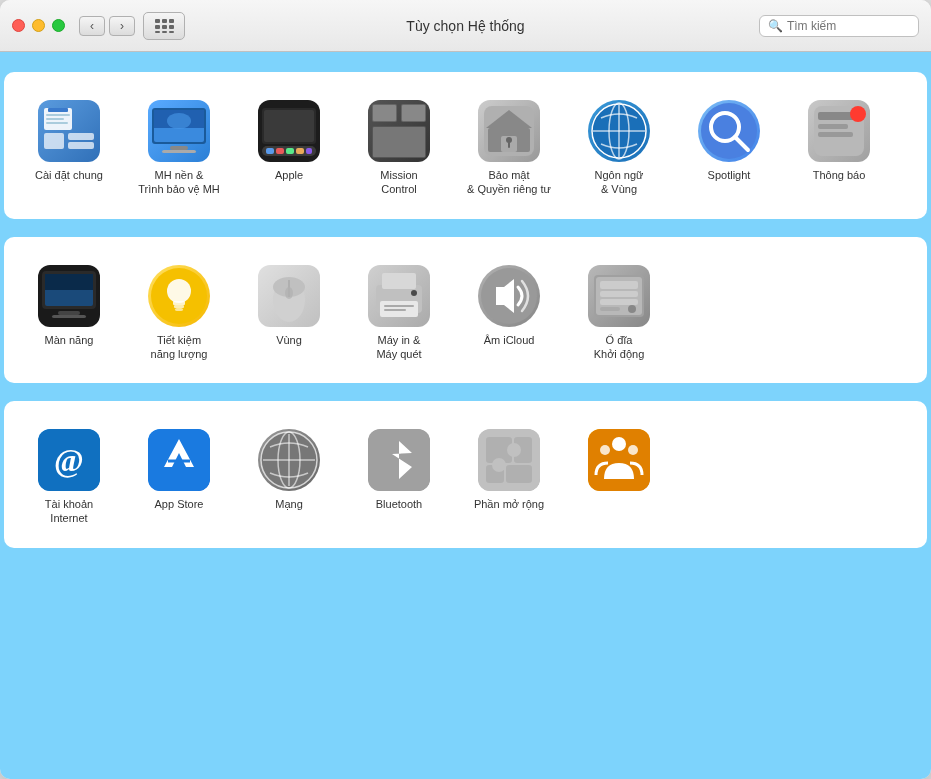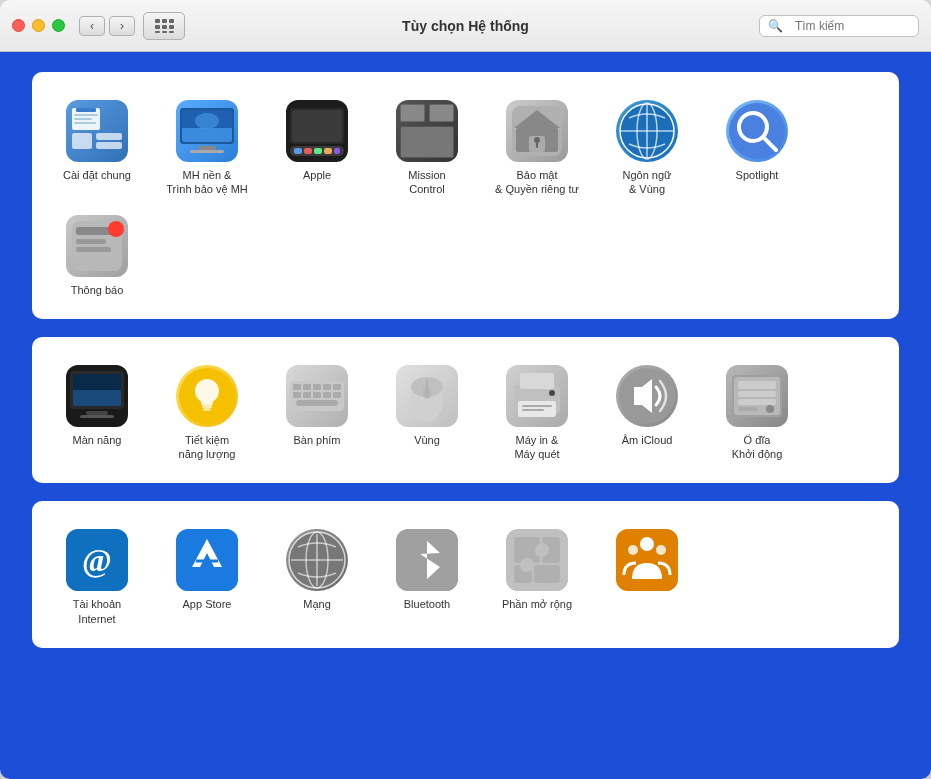--- a/index.html
+++ b/index.html
@@ -74,21 +74,21 @@
       justify-content: center;
       cursor: pointer;
       font-size: 16px;
       color: #555;
     }
     .title {
       position: absolute;
       left: 50%;
       transform: translateX(-50%);
       font-size: 14px;
-      font-weight: 700;
+      font-weight: 400;
       color: #333;
     }
     .search-box {
       margin-left: auto;
       display: flex;
       align-items: center;
       background: white;
       border: 1px solid #c0c0c0;
       border-radius: 6px;
       padding: 3px 8px;
@@ -96,27 +96,26 @@
       width: 160px;
     }
     .search-box span.icon { color: #999; font-size: 12px; }
     .search-box input {
       border: none;
       outline: none;
       font-size: 12px;
       color: #999;
       background: transparent;
       width: 100%;
-      margin-left: 8px;
     }
     .content {
       flex: 1;
       overflow-y: auto;
-      padding: 20px 32px 10px;
-      background: #1d4ed8;
+      padding: 20px 4px 10px;
+      background: #7dd3fc;
     }
     .section {
       background: white;
       border-radius: 10px;
       margin-bottom: 18px;
       padding: 18px 10px 14px;
     }
     .icon-grid {
       display: flex;
       flex-wrap: wrap;
@@ -330,39 +329,20 @@
 
               <circle cx="31" cy="26" r="12" fill="white" opacity="0.9"></circle>
               <rect x="25" y="36" width="12" height="4" rx="1" fill="white" opacity="0.8"></rect>
               <rect x="26" y="40" width="10" height="3" rx="1" fill="white" opacity="0.7"></rect>
               <rect x="27" y="43" width="8" height="3" rx="2" fill="white" opacity="0.6"></rect>
             </svg>
           </div>
           <div class="icon-label">Tiết kiệm<br>năng lượng</div>
         </div>
 
-        <div class="icon-item">
-          <div class="icon-img" style="background:linear-gradient(135deg,#d8d8d8,#b0b0b0);border-radius:12px;overflow:hidden;">
-            <svg width="62" height="62" viewBox="0 0 62 62">
-              <rect x="4" y="16" width="54" height="30" rx="4" fill="#c8c8c8"></rect>
-              <rect x="7" y="19" width="8" height="6" rx="1" fill="#aaa"></rect>
-              <rect x="17" y="19" width="8" height="6" rx="1" fill="#aaa"></rect>
-              <rect x="27" y="19" width="8" height="6" rx="1" fill="#aaa"></rect>
-              <rect x="37" y="19" width="8" height="6" rx="1" fill="#aaa"></rect>
-              <rect x="47" y="19" width="8" height="6" rx="1" fill="#aaa"></rect>
-              <rect x="7" y="27" width="8" height="6" rx="1" fill="#aaa"></rect>
-              <rect x="17" y="27" width="8" height="6" rx="1" fill="#aaa"></rect>
-              <rect x="27" y="27" width="8" height="6" rx="1" fill="#aaa"></rect>
-              <rect x="37" y="27" width="8" height="6" rx="1" fill="#aaa"></rect>
-              <rect x="47" y="27" width="8" height="6" rx="1" fill="#aaa"></rect>
-              <rect x="10" y="35" width="42" height="6" rx="3" fill="#aaa"></rect>
-            </svg>
-          </div>
-          <div class="icon-label">Bàn phím</div>
-        </div>
 
         <div class="icon-item">
           <div class="icon-img" style="background:linear-gradient(135deg,#e0e0e0,#c0c0c0);border-radius:12px;overflow:hidden;">
             <svg width="62" height="62" viewBox="0 0 62 62">
               <ellipse cx="31" cy="35" rx="16" ry="22" fill="#d0d0d0"></ellipse>
               <ellipse cx="31" cy="22" rx="16" ry="10" fill="#c0c0c0"></ellipse>
               <line x1="31" y1="15" x2="31" y2="32" stroke="#aaa" stroke-width="1.5"></line>
               <ellipse cx="31" cy="28" rx="4" ry="6" fill="#b0b0b0" opacity="0.7"></ellipse>
             </svg>
           </div>

